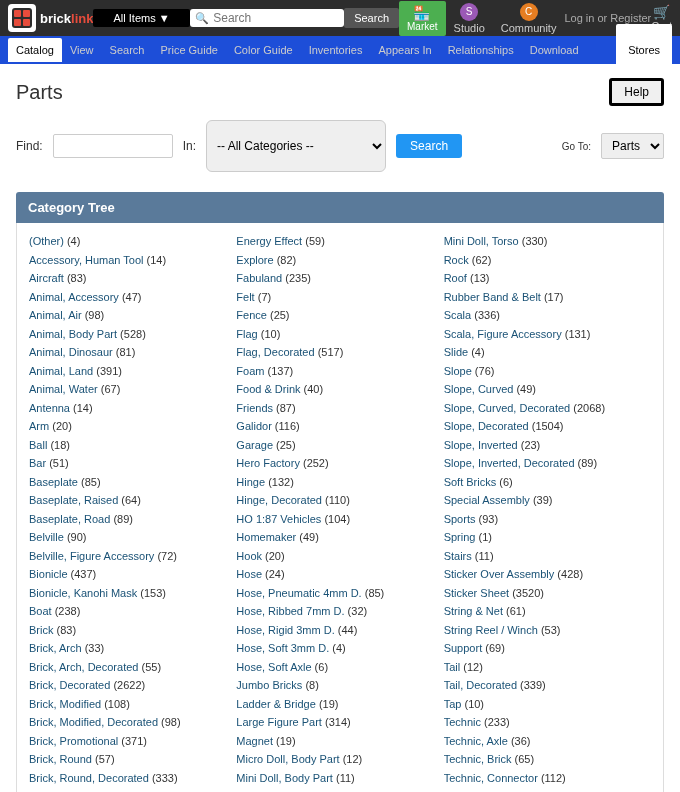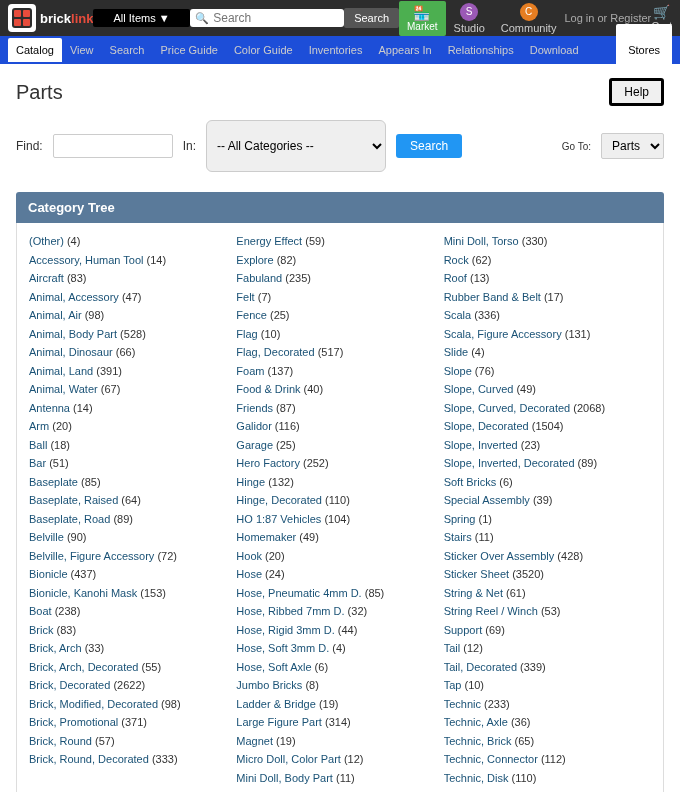--- a/index.html
+++ b/index.html
@@ -319,39 +319,40 @@
     </div>
     <div class="category-tree-body">
       <div class="cat-columns" id="cat-col-container">
         <div class="cat-col" id="col0">
             <div class="cat-item"><a href="#">(Other)</a> <span class="count">(4)</span></div>
             <div class="cat-item"><a href="#">Accessory, Human Tool</a> <span class="count">(14)</span></div>
             <div class="cat-item"><a href="#">Aircraft</a> <span class="count">(83)</span></div>
             <div class="cat-item"><a href="#">Animal, Accessory</a> <span class="count">(47)</span></div>
             <div class="cat-item"><a href="#">Animal, Air</a> <span class="count">(98)</span></div>
             <div class="cat-item"><a href="#">Animal, Body Part</a> <span class="count">(528)</span></div>
-            <div class="cat-item"><a href="#">Animal, Dinosaur</a> <span class="count">(66)</span></div>
+            <div class="cat-item"><a href="#">Animal, Dinosaur</a> <span class="count">(81)</span></div>
             <div class="cat-item"><a href="#">Animal, Land</a> <span class="count">(391)</span></div>
             <div class="cat-item"><a href="#">Animal, Water</a> <span class="count">(67)</span></div>
             <div class="cat-item"><a href="#">Antenna</a> <span class="count">(14)</span></div>
             <div class="cat-item"><a href="#">Arm</a> <span class="count">(20)</span></div>
             <div class="cat-item"><a href="#">Ball</a> <span class="count">(18)</span></div>
             <div class="cat-item"><a href="#">Bar</a> <span class="count">(51)</span></div>
             <div class="cat-item"><a href="#">Baseplate</a> <span class="count">(85)</span></div>
             <div class="cat-item"><a href="#">Baseplate, Raised</a> <span class="count">(64)</span></div>
             <div class="cat-item"><a href="#">Baseplate, Road</a> <span class="count">(89)</span></div>
             <div class="cat-item"><a href="#">Belville</a> <span class="count">(90)</span></div>
             <div class="cat-item"><a href="#">Belville, Figure Accessory</a> <span class="count">(72)</span></div>
             <div class="cat-item"><a href="#">Bionicle</a> <span class="count">(437)</span></div>
             <div class="cat-item"><a href="#">Bionicle, Kanohi Mask</a> <span class="count">(153)</span></div>
             <div class="cat-item"><a href="#">Boat</a> <span class="count">(238)</span></div>
             <div class="cat-item"><a href="#">Brick</a> <span class="count">(83)</span></div>
             <div class="cat-item"><a href="#">Brick, Arch</a> <span class="count">(33)</span></div>
             <div class="cat-item"><a href="#">Brick, Arch, Decorated</a> <span class="count">(55)</span></div>
             <div class="cat-item"><a href="#">Brick, Decorated</a> <span class="count">(2622)</span></div>
+            <div class="cat-item"><a href="#">Brick, Modified</a> <span class="count">(108)</span></div>
             <div class="cat-item"><a href="#">Brick, Modified, Decorated</a> <span class="count">(98)</span></div>
             <div class="cat-item"><a href="#">Brick, Promotional</a> <span class="count">(371)</span></div>
             <div class="cat-item"><a href="#">Brick, Round</a> <span class="count">(57)</span></div>
             <div class="cat-item"><a href="#">Brick, Round, Decorated</a> <span class="count">(333)</span></div>
           </div>
         <div class="cat-col" id="col1">
             <div class="cat-item"><a href="#">Energy Effect</a> <span class="count">(59)</span></div>
             <div class="cat-item"><a href="#">Explore</a> <span class="count">(82)</span></div>
             <div class="cat-item"><a href="#">Fabuland</a> <span class="count">(235)</span></div>
             <div class="cat-item"><a href="#">Felt</a> <span class="count">(7)</span></div>
@@ -372,41 +373,42 @@
             <div class="cat-item"><a href="#">Hose</a> <span class="count">(24)</span></div>
             <div class="cat-item"><a href="#">Hose, Pneumatic 4mm D.</a> <span class="count">(85)</span></div>
             <div class="cat-item"><a href="#">Hose, Ribbed 7mm D.</a> <span class="count">(32)</span></div>
             <div class="cat-item"><a href="#">Hose, Rigid 3mm D.</a> <span class="count">(44)</span></div>
             <div class="cat-item"><a href="#">Hose, Soft 3mm D.</a> <span class="count">(4)</span></div>
             <div class="cat-item"><a href="#">Hose, Soft Axle</a> <span class="count">(6)</span></div>
             <div class="cat-item"><a href="#">Jumbo Bricks</a> <span class="count">(8)</span></div>
             <div class="cat-item"><a href="#">Ladder &amp; Bridge</a> <span class="count">(19)</span></div>
             <div class="cat-item"><a href="#">Large Figure Part</a> <span class="count">(314)</span></div>
             <div class="cat-item"><a href="#">Magnet</a> <span class="count">(19)</span></div>
-            <div class="cat-item"><a href="#">Micro Doll, Color Part</a> <span class="count">(12)</span></div>
+            <div class="cat-item"><a href="#">Micro Doll, Body Part</a> <span class="count">(12)</span></div>
             <div class="cat-item"><a href="#">Mini Doll, Body Part</a> <span class="count">(11)</span></div>
             <div class="cat-item"><a href="#">Mini Doll, Body Wear</a> <span class="count">(50)</span></div>
             <div class="cat-item"><a href="#">Mini Doll, Hair</a> <span class="count">(64)</span></div>
           </div>
         <div class="cat-col" id="col2">
             <div class="cat-item"><a href="#">Mini Doll, Torso</a> <span class="count">(330)</span></div>
             <div class="cat-item"><a href="#">Rock</a> <span class="count">(62)</span></div>
             <div class="cat-item"><a href="#">Roof</a> <span class="count">(13)</span></div>
             <div class="cat-item"><a href="#">Rubber Band &amp; Belt</a> <span class="count">(17)</span></div>
             <div class="cat-item"><a href="#">Scala</a> <span class="count">(336)</span></div>
             <div class="cat-item"><a href="#">Scala, Figure Accessory</a> <span class="count">(131)</span></div>
             <div class="cat-item"><a href="#">Slide</a> <span class="count">(4)</span></div>
             <div class="cat-item"><a href="#">Slope</a> <span class="count">(76)</span></div>
             <div class="cat-item"><a href="#">Slope, Curved</a> <span class="count">(49)</span></div>
             <div class="cat-item"><a href="#">Slope, Curved, Decorated</a> <span class="count">(2068)</span></div>
             <div class="cat-item"><a href="#">Slope, Decorated</a> <span class="count">(1504)</span></div>
             <div class="cat-item"><a href="#">Slope, Inverted</a> <span class="count">(23)</span></div>
             <div class="cat-item"><a href="#">Slope, Inverted, Decorated</a> <span class="count">(89)</span></div>
             <div class="cat-item"><a href="#">Soft Bricks</a> <span class="count">(6)</span></div>
             <div class="cat-item"><a href="#">Special Assembly</a> <span class="count">(39)</span></div>
+            <div class="cat-item"><a href="#">Sports</a> <span class="count">(93)</span></div>
             <div class="cat-item"><a href="#">Spring</a> <span class="count">(1)</span></div>
             <div class="cat-item"><a href="#">Stairs</a> <span class="count">(11)</span></div>
             <div class="cat-item"><a href="#">Sticker Over Assembly</a> <span class="count">(428)</span></div>
             <div class="cat-item"><a href="#">Sticker Sheet</a> <span class="count">(3520)</span></div>
             <div class="cat-item"><a href="#">String &amp; Net</a> <span class="count">(61)</span></div>
             <div class="cat-item"><a href="#">String Reel / Winch</a> <span class="count">(53)</span></div>
             <div class="cat-item"><a href="#">Support</a> <span class="count">(69)</span></div>
             <div class="cat-item"><a href="#">Tail</a> <span class="count">(12)</span></div>
             <div class="cat-item"><a href="#">Tail, Decorated</a> <span class="count">(339)</span></div>
             <div class="cat-item"><a href="#">Tap</a> <span class="count">(10)</span></div>

